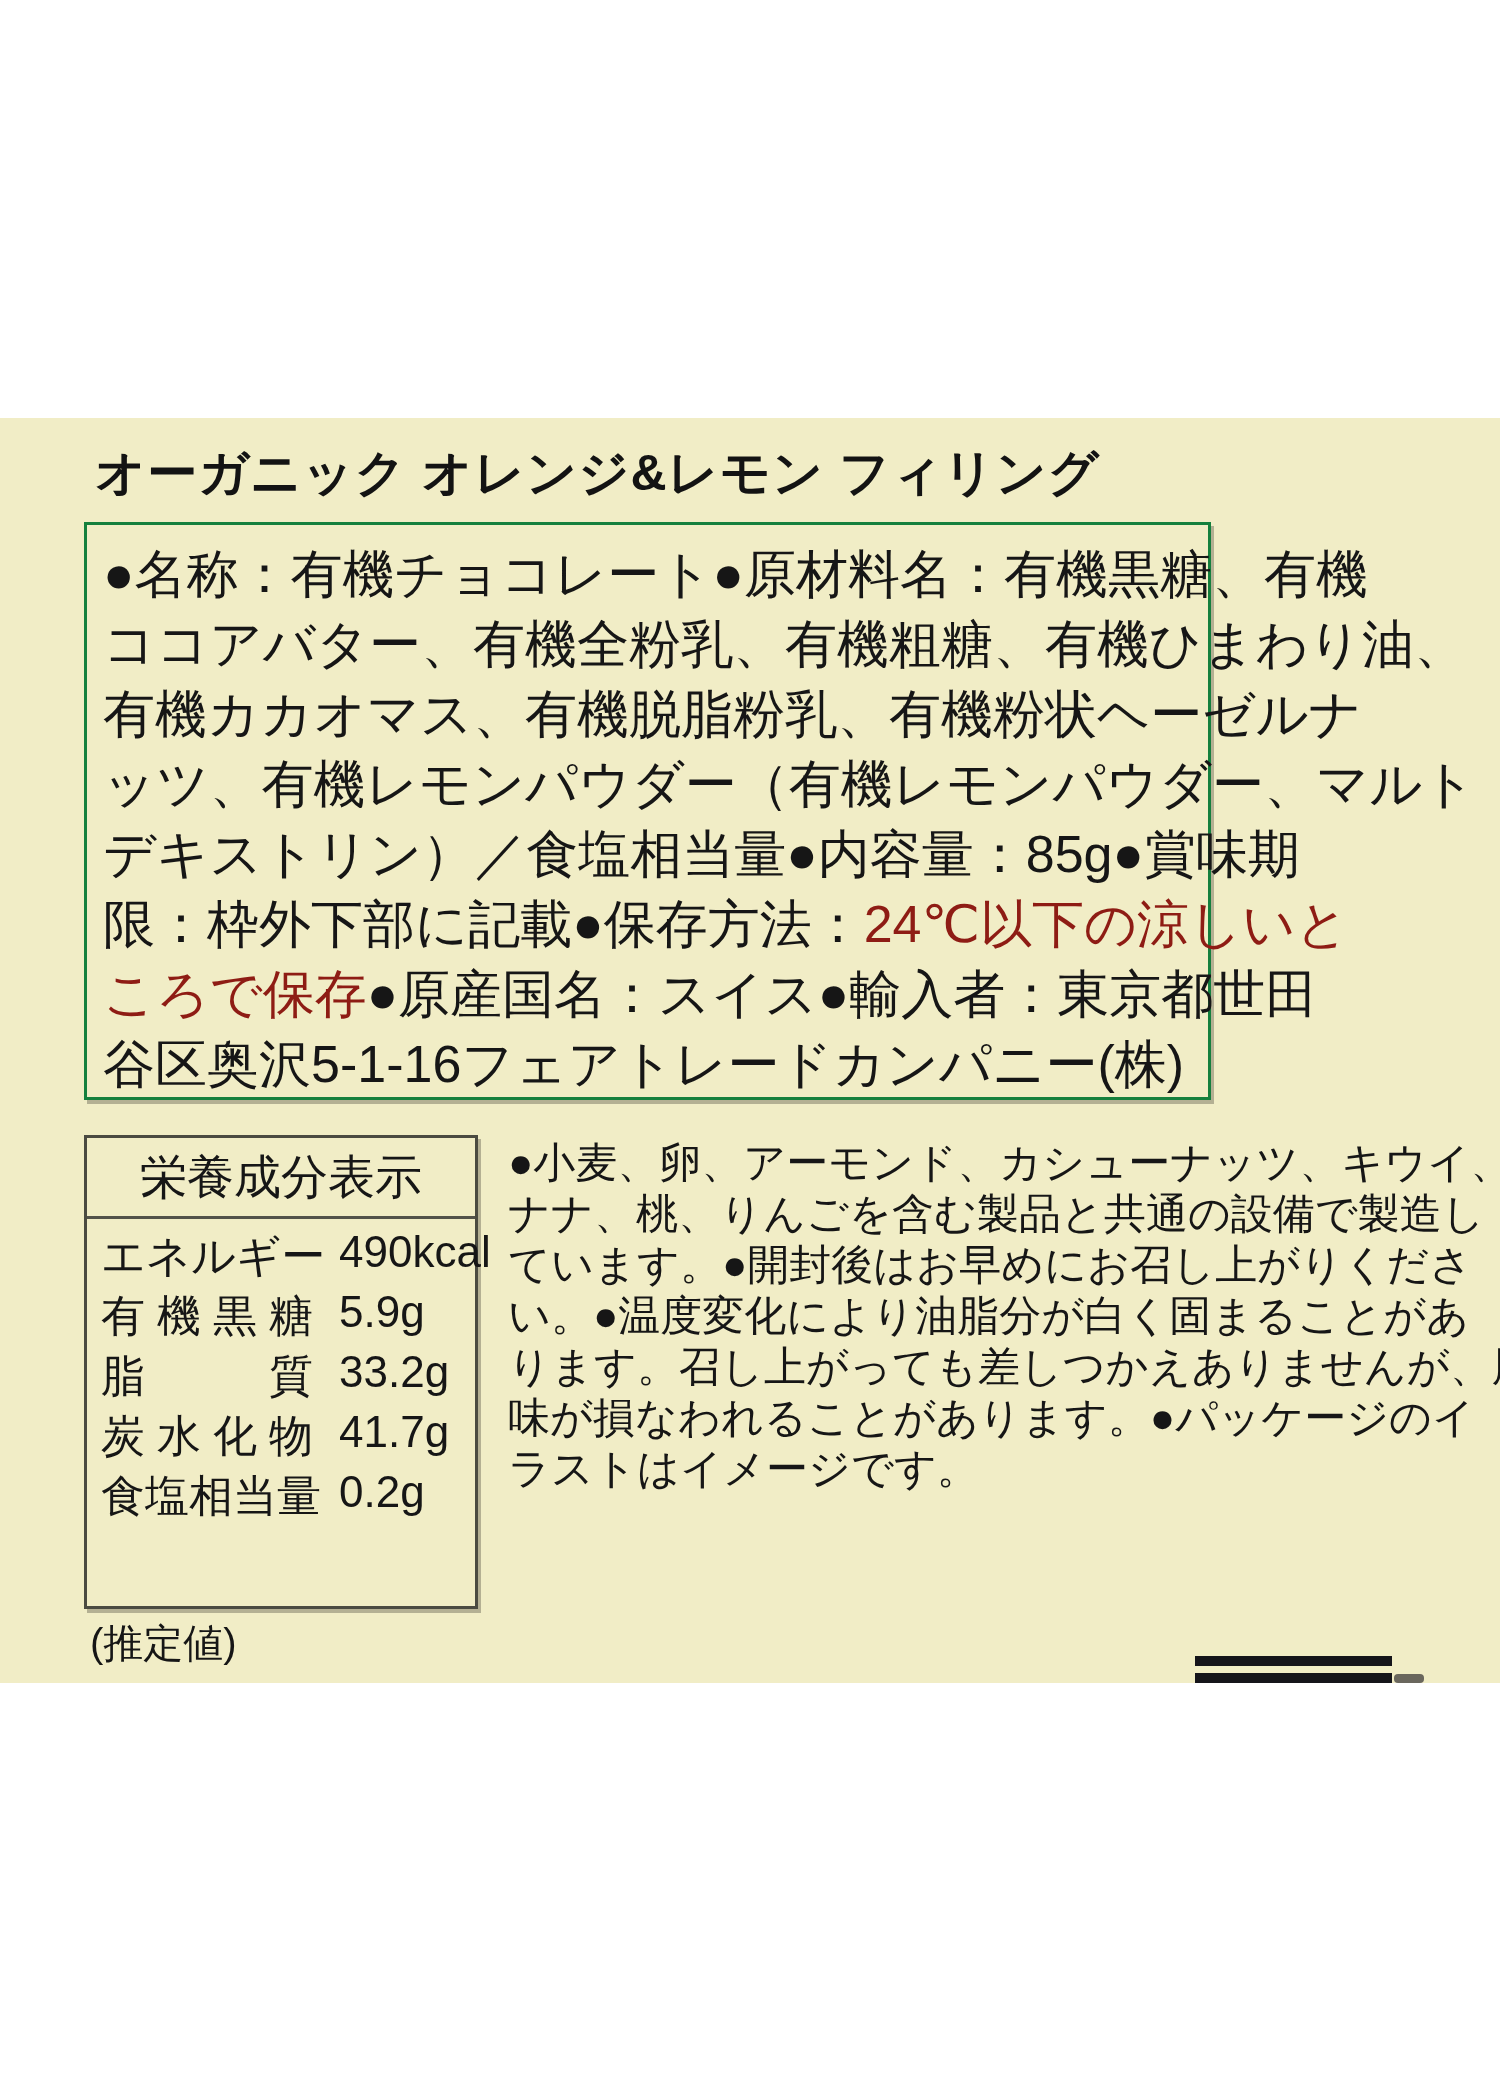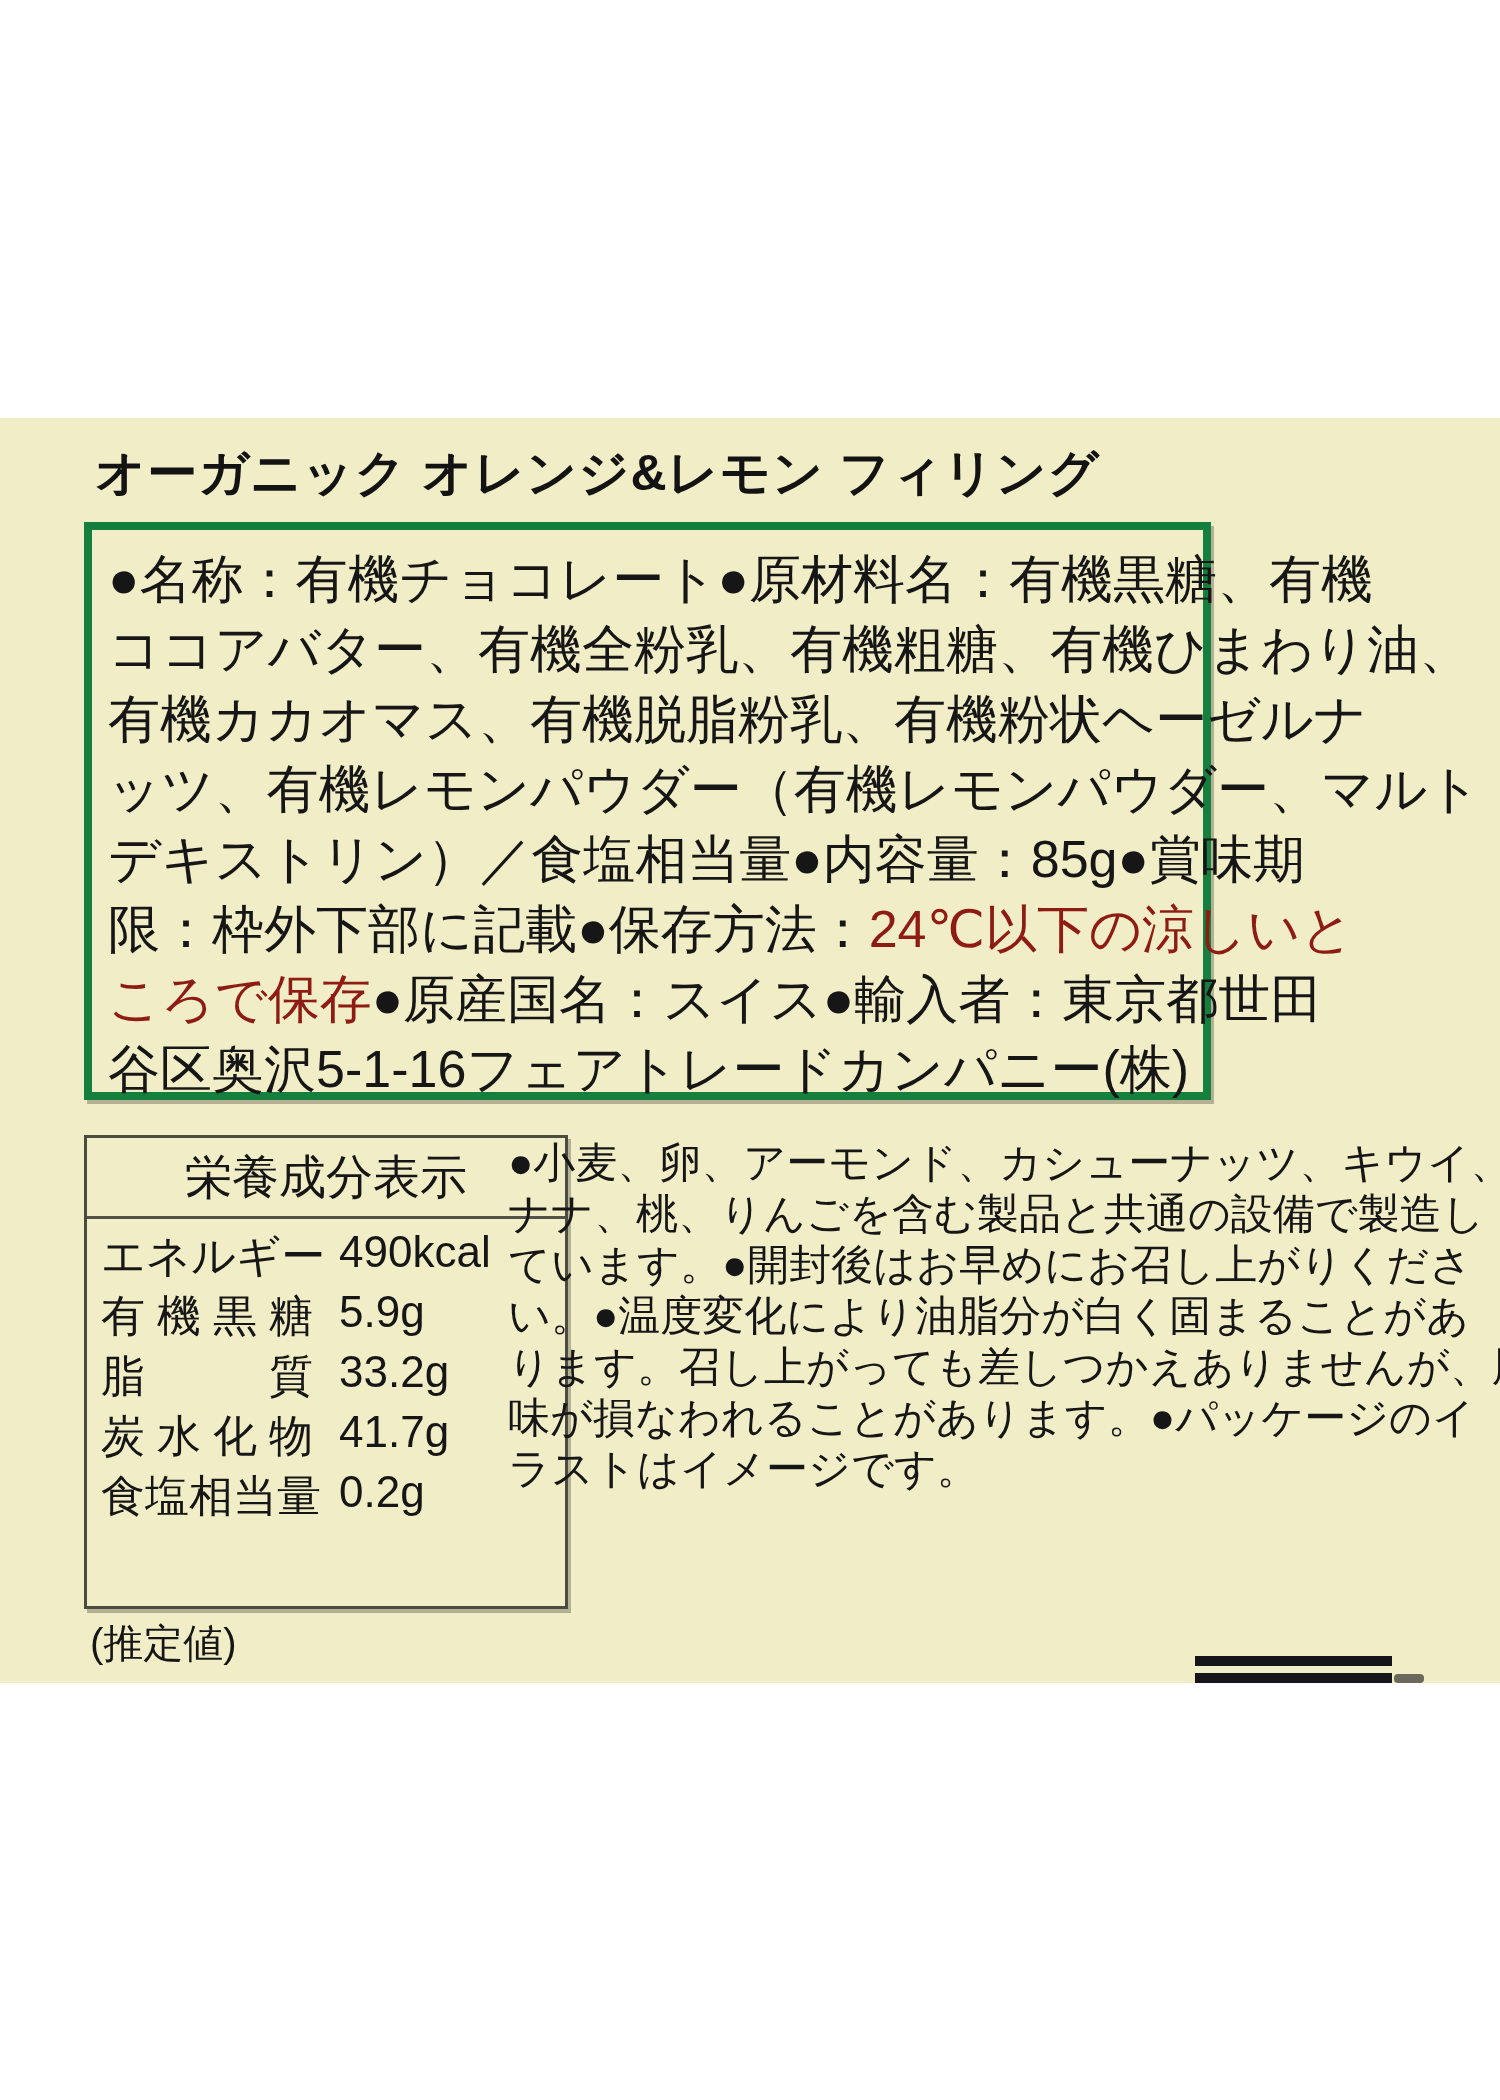--- a/index.html
+++ b/index.html
@@ -12,30 +12,30 @@
     position:absolute; left:0; top:418px; width:1500px; height:1265px;
     background:#f1edc6;
   }
   .product-title {
     position:absolute; left:95px; top:22px;
     font-size:50px; font-weight:bold; letter-spacing:1px;
     color:#131313; white-space:nowrap;
   }
   .info-box {
     position:absolute; left:84px; top:104px; width:1127px; height:578px;
-    border:8px solid #15803d;
+    border:3px solid #15803d;
     box-shadow:3px 4px 0 rgba(130,126,105,0.55);
     padding:14px 0 0 16px;
   }
   .info-line {
     font-size:52px; line-height:70px; white-space:nowrap; color:#161616;
   }
   .warning { color:#8e1c14; }
   .nutrition-box {
-    position:absolute; left:84px; top:717px; width:484px; height:474px;
+    position:absolute; left:84px; top:717px; width:394px; height:474px;
     border:3px solid #4b4b41;
     box-shadow:3px 4px 0 rgba(130,126,105,0.55);
   }
   .nut-title {
     margin-top:10px; text-align:center; font-size:47px; line-height:58px;
     white-space:nowrap;
   }
   .nut-serving {
     text-align:center; font-size:45px; line-height:54px; white-space:nowrap;
   }

